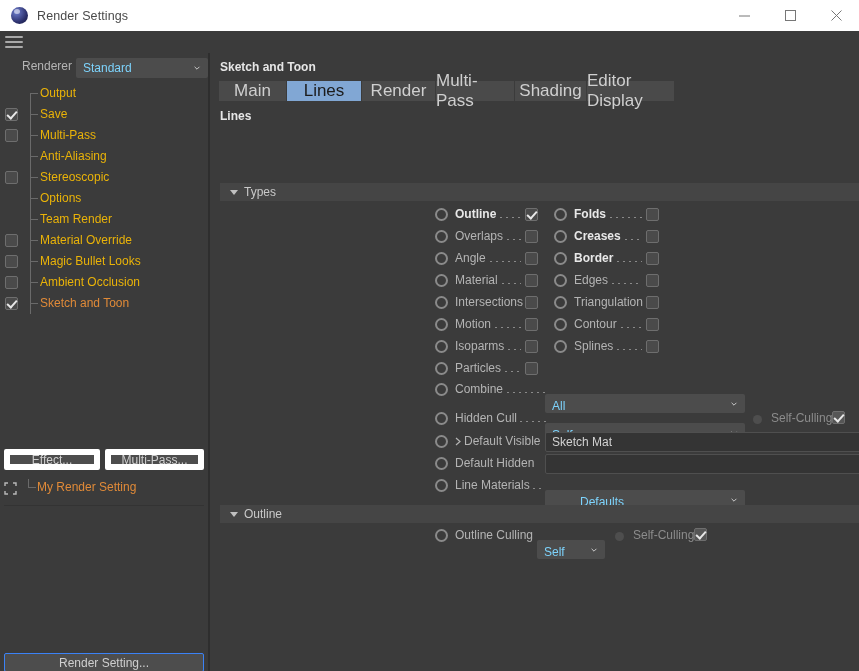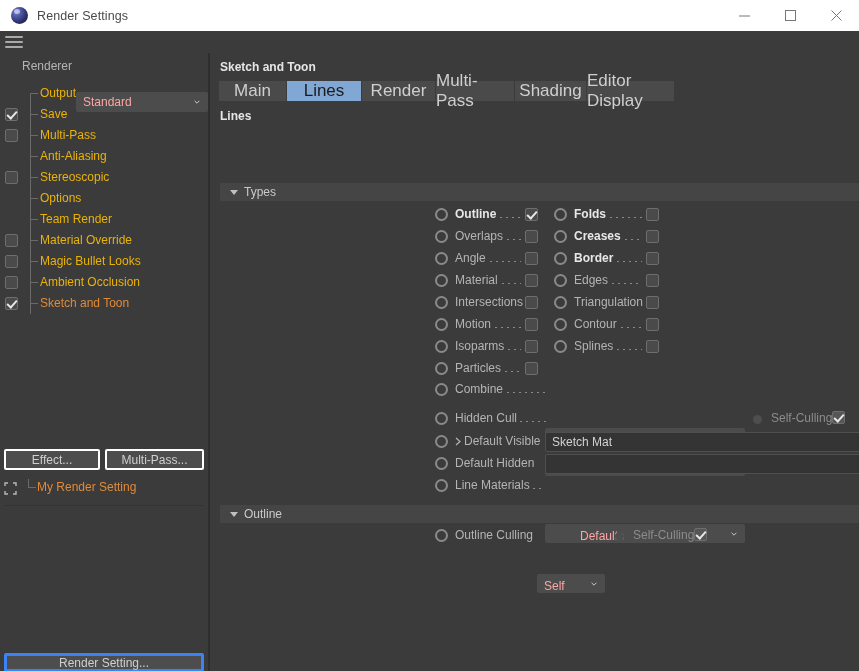--- a/index.html
+++ b/index.html
@@ -52,23 +52,23 @@
   .left-panel {
     position: absolute; left: 0; top: 53px; width: 208px; height: 618px;
     background: #3b3b3b;
   }
   .renderer-row {
     position: absolute; left: 0; top: 0; width: 208px; height: 30px;
     display: flex; align-items: center;
   }
   .renderer-label { position: absolute; left: 22px; top: 6px; color: #b4b4b4; font-size: 12px; }
   .combo {
-    background: #4c4c4c; border: none; border-radius: 2px; color: #fca5a5;
+    background: #4c4c4c; border: none; border-radius: 2px; color: #7dd3fc;
     font-size: 12px; height: 19px; position: relative; display: flex;
-    align-items: center; padding-left: 7px; margin-top: 34px;
+    align-items: center; padding-left: 7px;
   }
   .combo .chev {
     position: absolute; right: 7px; top: 50%; transform: translateY(-55%);
     width: 8px; height: 8px;
   }
   #renderer-combo { position: absolute; left: 76px; top: 5px; width: 132px; height: 20px; }
 
   .tree { position: absolute; left: 0; top: 30px; width: 208px; }
   .tree-row { position: relative; height: 21px; }
   .tree-row .cb { position: absolute; left: 5px; top: 4px; }
@@ -86,40 +86,40 @@
     border-radius: 2px; display: inline-block; position: relative;
   }
   .cb.checked::after {
     content: ""; position: absolute; left: 3px; top: 0px; width: 4px; height: 8px;
     border: solid #e8e8e8; border-width: 0 2px 2px 0; transform: rotate(42deg);
   }
   .cb.light { background: #565656; }
 
   .effect-row { position: absolute; left: 0; top: 396px; width: 208px; height: 24px; }
   .btn {
-    background: #4d4d4d; border: 2px solid #ffffff; border-radius: 2px;
+    background: #4d4d4d; border: 6px solid #ffffff; border-radius: 2px;
     color: #cfcfcf; font-size: 12px; height: 21px; display: flex;
     align-items: center; justify-content: center; cursor: default;
   }
   #effect-btn { position: absolute; left: 4px; top: 0; width: 96px; }
   #multipass-btn { position: absolute; left: 105px; top: 0; width: 99px; }
 
   .setting-item { position: absolute; left: 0; top: 424px; width: 208px; height: 22px; }
   .frame-icon { position: absolute; left: 4px; top: 5px; width: 13px; height: 13px; }
   .setting-item .lconn { position: absolute; left: 28px; top: 2px; width: 1px; height: 9px; background: #6a6a6a; }
   .setting-item .lconn2 { position: absolute; left: 28px; top: 10px; width: 8px; height: 1px; background: #6a6a6a; }
   .setting-item .slabel { position: absolute; left: 37px; top: 3px; font-size: 12px; color: #e08a38; }
 
   .left-scroll-area {
     position: absolute; left: 4px; top: 452px; width: 200px; height: 146px;
     background: #3b3b3b; border-top: 1px solid #333;
   }
   #render-setting-btn {
     position: absolute; left: 4px; top: 600px; width: 200px; height: 19px;
-    background: #4d4d4d; border: 3px solid #3b82f6;
+    background: #4d4d4d; border: 1px solid #3b82f6;
   }
   .panel-divider {
     position: absolute; left: 208px; top: 53px; width: 2px; height: 618px; background: #2e2e2e;
   }
 
   
   .right-panel {
     position: absolute; left: 210px; top: 53px; width: 649px; height: 618px;
     background: #3b3b3b;
   }

